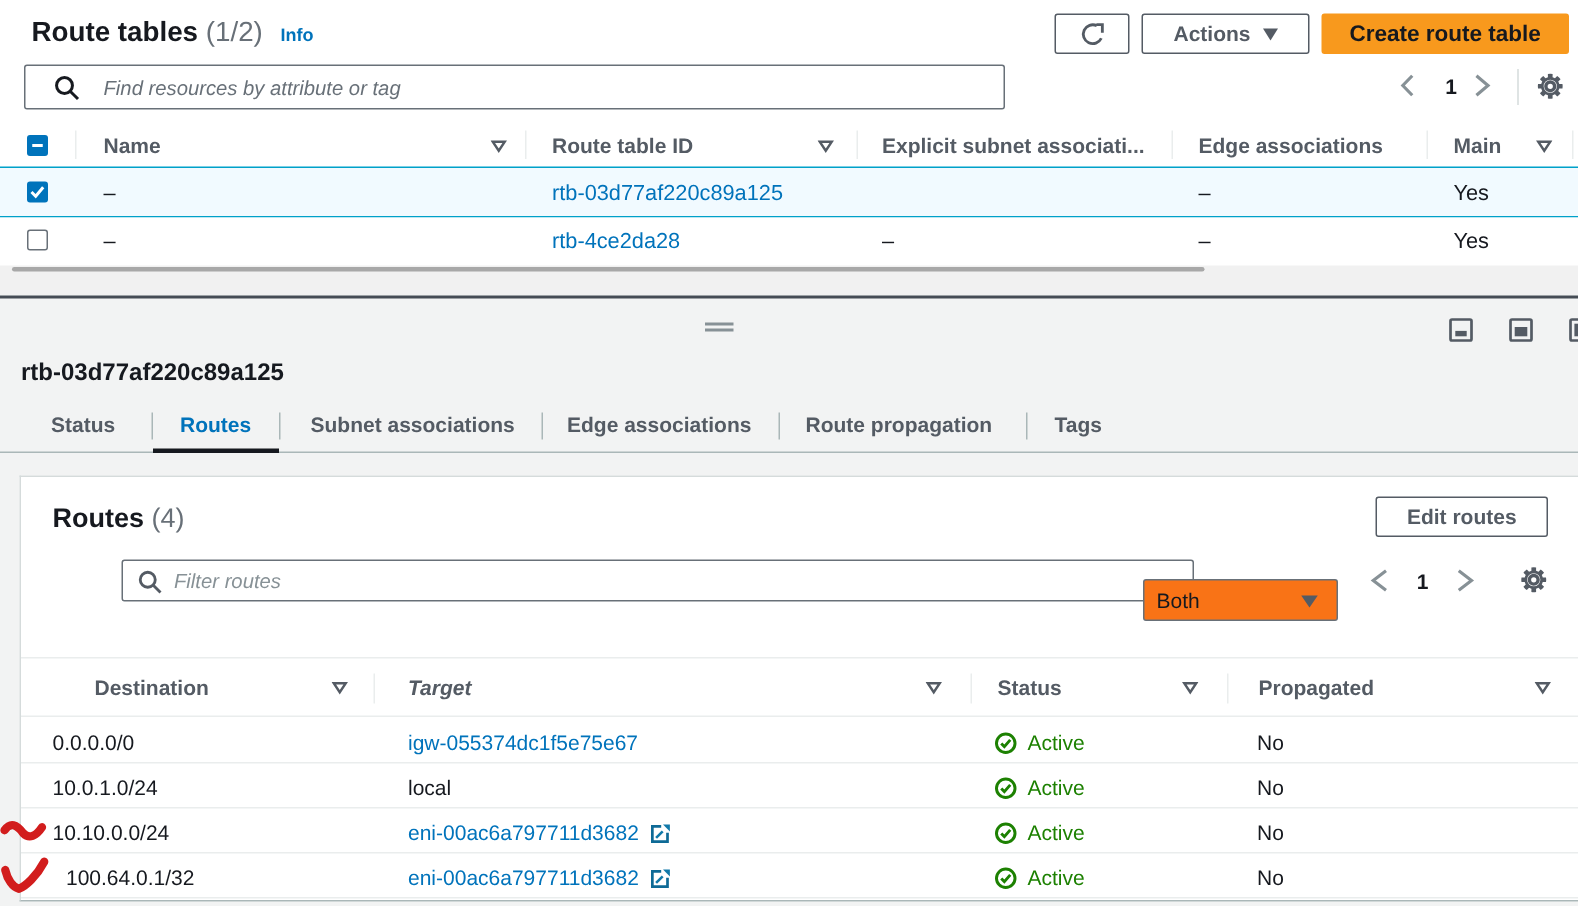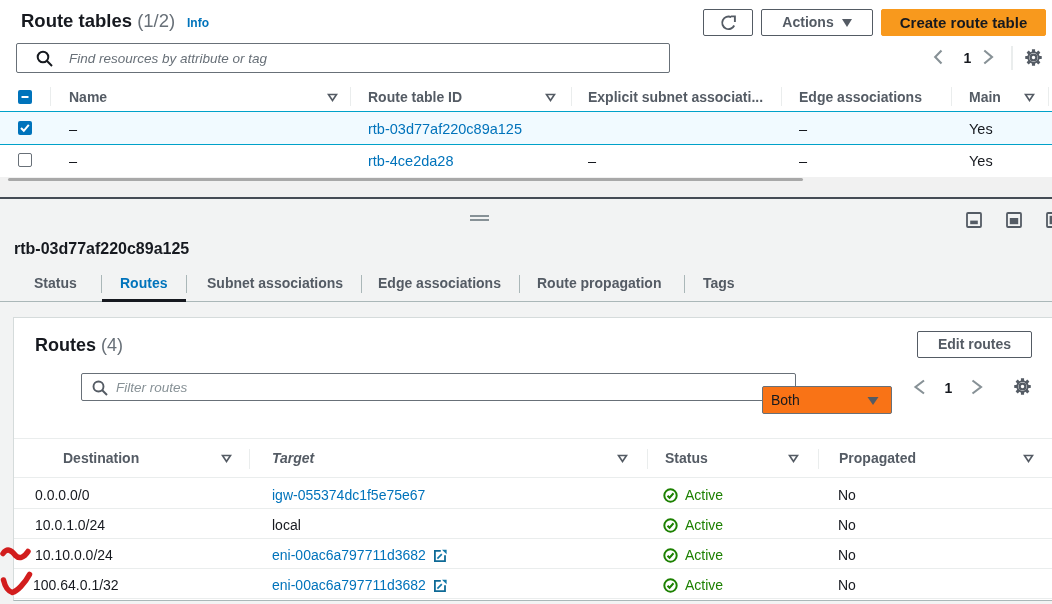--- a/index.html
+++ b/index.html
@@ -286,21 +286,21 @@
           <path d="M9 0.7 H13.6 V5.3 Z" fill="#1179a9"></path>
         </svg>
       <svg class="ic" style="left:649px;top:9px;" width="15" height="15" viewBox="0 0 16 16">
           <circle cx="8" cy="8" r="6.6" fill="none" stroke="#1d8102" stroke-width="2.1"></circle>
           <path d="M4.8 8.2 L7 10.4 L11.2 5.6" fill="none" stroke="#1d8102" stroke-width="2.1"></path>
         </svg>
       <div class="stx" style="left:671px;">Active</div>
       <div class="c" style="left:824px;">No</div>
     </div>
     <div class="row2" style="top:251px;">
-      <div class="c" style="left:19px;">100.64.0.1/32</div>
+      <div class="c" style="left:30px;">100.64.0.1/32</div>
       <div class="c" style="left:258px;"><span class="link">eni-00ac6a797711d3682</span></div>
       <svg class="ic" style="left:419px;top:10px;" width="14" height="14" viewBox="0 0 14 14">
           <path d="M7.8 1.9 H1.9 V12.1 H12 V6.2" fill="none" stroke="#0e6a96" stroke-width="1.8"></path>
           <path d="M4.4 9.6 L8.8 5.2" stroke="#1179a9" stroke-width="1.7"></path>
           <path d="M9 0.7 H13.6 V5.3 Z" fill="#1179a9"></path>
         </svg>
       <svg class="ic" style="left:649px;top:9px;" width="15" height="15" viewBox="0 0 16 16">
           <circle cx="8" cy="8" r="6.6" fill="none" stroke="#1d8102" stroke-width="2.1"></circle>
           <path d="M4.8 8.2 L7 10.4 L11.2 5.6" fill="none" stroke="#1d8102" stroke-width="2.1"></path>
         </svg>

